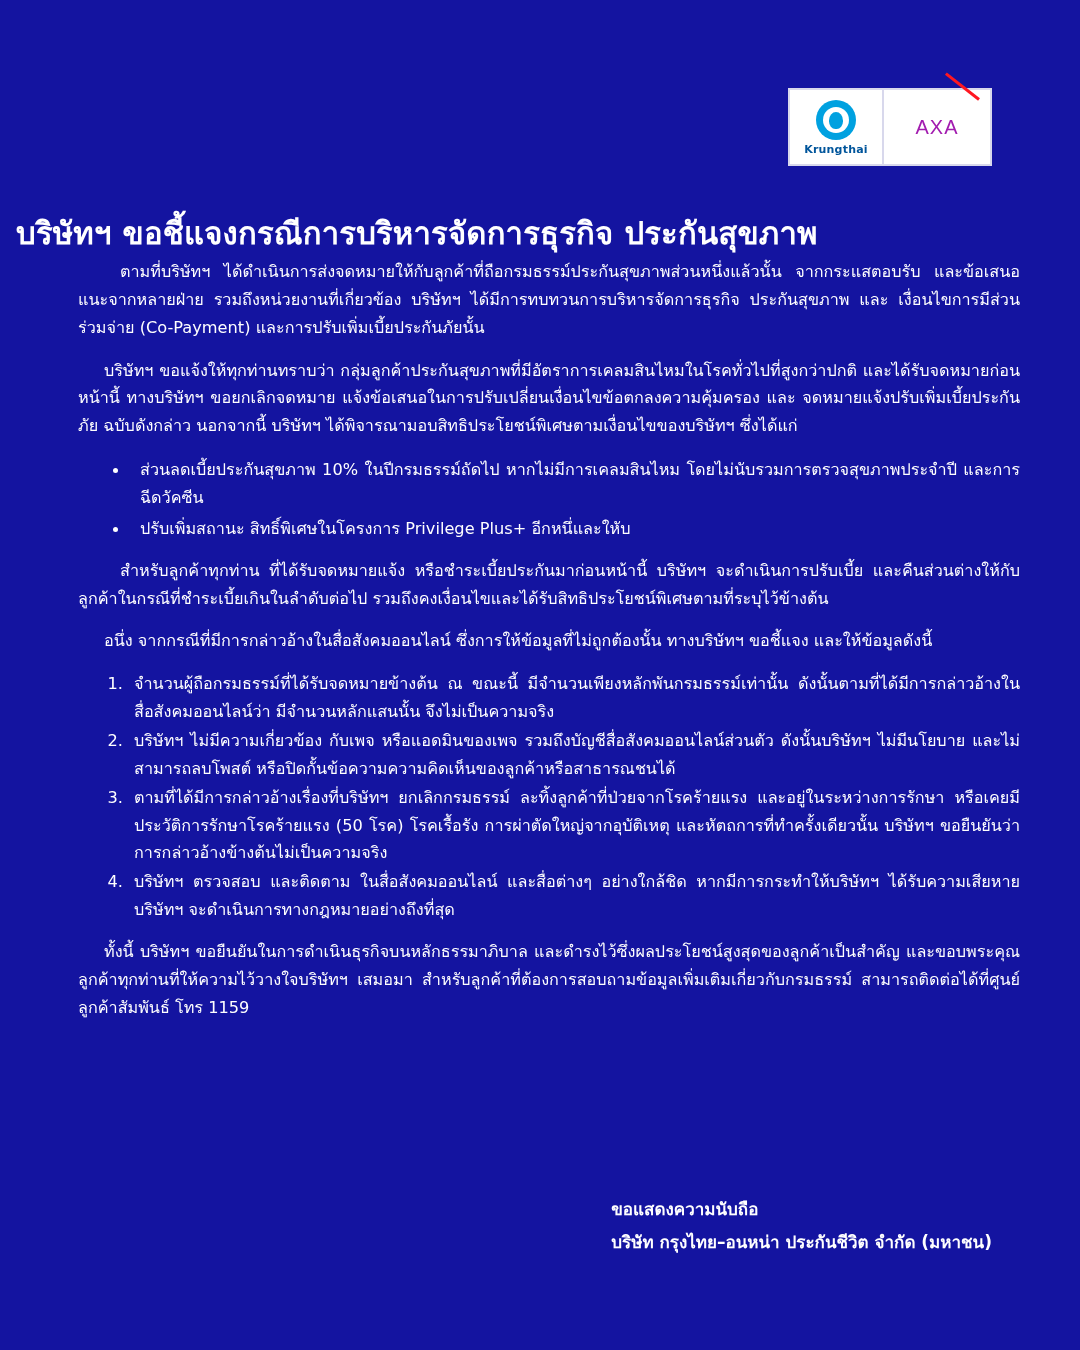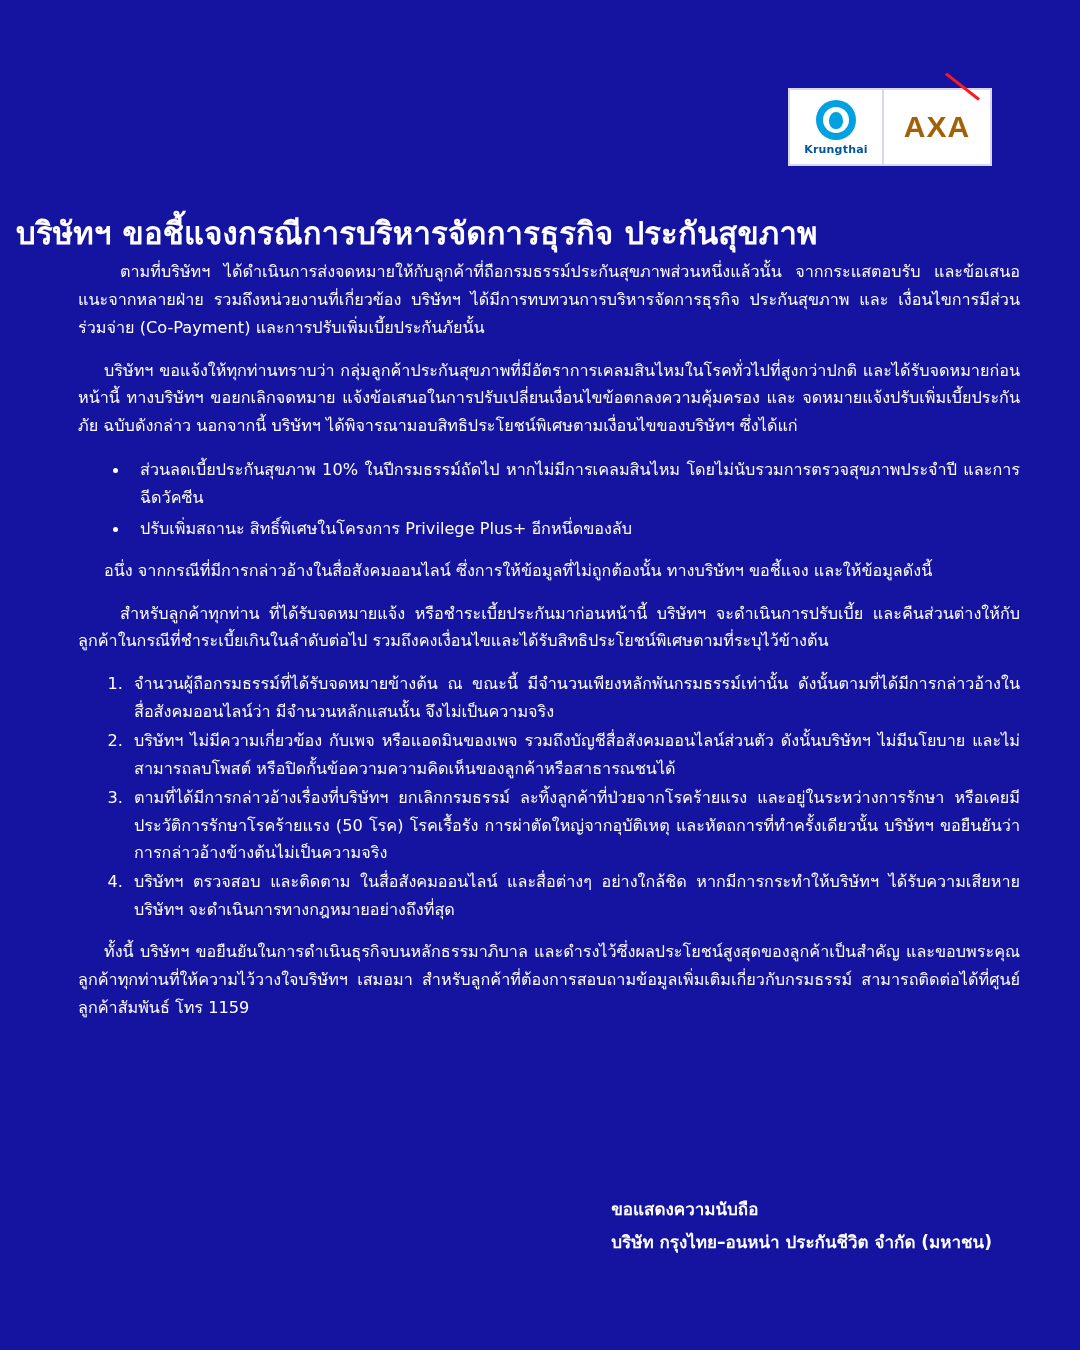--- a/index.html
+++ b/index.html
@@ -86,23 +86,23 @@
     background: #ffffff;
     border: 2px solid #d8d8ec;
     border-left: none;
     box-sizing: border-box;
     position: relative;
     display: flex;
     align-items: center;
     justify-content: center;
   }
   .axa-text {
-    font-size: 30px;
-    font-weight: bold;
-    color: #a16207;
+    font-size: 20px;
+    font-weight: normal;
+    color: #a21caf;
     letter-spacing: 1px;
     font-family: "Liberation Sans", sans-serif;
   }
   .axa-slash {
     position: absolute;
     top: 8px;
     right: 11px;
     width: 42px;
     height: 3px;
     background: #ff1721;
@@ -200,26 +200,26 @@
   <h1 class="headline">บริษัทฯ ขอชี้แจงกรณีการบริหารจัดการธุรกิจ ประกันสุขภาพ</h1>
 
   <div class="body">
 
     <p class="para indent">ตามที่บริษัทฯ ได้ดำเนินการส่งจดหมายให้กับลูกค้าที่ถือกรมธรรม์ประกันสุขภาพส่วนหนึ่งแล้วนั้น จากกระแสตอบรับ และข้อเสนอแนะจากหลายฝ่าย รวมถึงหน่วยงานที่เกี่ยวข้อง บริษัทฯ ได้มีการทบทวนการบริหารจัดการธุรกิจ ประกันสุขภาพ และ เงื่อนไขการมีส่วนร่วมจ่าย (Co-Payment) และการปรับเพิ่มเบี้ยประกันภัยนั้น</p>
 
     <p class="para indent-sm">บริษัทฯ ขอแจ้งให้ทุกท่านทราบว่า กลุ่มลูกค้าประกันสุขภาพที่มีอัตราการเคลมสินไหมในโรคทั่วไปที่สูงกว่าปกติ และได้รับจดหมายก่อนหน้านี้ ทางบริษัทฯ ขอยกเลิกจดหมาย แจ้งข้อเสนอในการปรับเปลี่ยนเงื่อนไขข้อตกลงความคุ้มครอง และ จดหมายแจ้งปรับเพิ่มเบี้ยประกันภัย ฉบับดังกล่าว นอกจากนี้ บริษัทฯ ได้พิจารณามอบสิทธิประโยชน์พิเศษตามเงื่อนไขของบริษัทฯ ซึ่งได้แก่</p>
 
     <ul class="bullets">
       <li>ส่วนลดเบี้ยประกันสุขภาพ 10% ในปีกรมธรรม์ถัดไป หากไม่มีการเคลมสินไหม โดยไม่นับรวมการตรวจสุขภาพประจำปี และการฉีดวัคซีน</li>
-      <li>ปรับเพิ่มสถานะ สิทธิ์พิเศษในโครงการ Privilege Plus+ อีกหนึ่ดของลับ</li>
+      <li>ปรับเพิ่มสถานะ สิทธิ์พิเศษในโครงการ Privilege Plus+ อีกหนึ่และใหับ</li>
     </ul>
 
+    <p class="para indent">สำหรับลูกค้าทุกท่าน ที่ได้รับจดหมายแจ้ง หรือชำระเบี้ยประกันมาก่อนหน้านี้ บริษัทฯ จะดำเนินการปรับเบี้ย และคืนส่วนต่างให้กับลูกค้าในกรณีที่ชำระเบี้ยเกินในลำดับต่อไป รวมถึงคงเงื่อนไขและได้รับสิทธิประโยชน์พิเศษตามที่ระบุไว้ข้างต้น</p>
+
     <p class="para indent-sm">อนึ่ง จากกรณีที่มีการกล่าวอ้างในสื่อสังคมออนไลน์ ซึ่งการให้ข้อมูลที่ไม่ถูกต้องนั้น ทางบริษัทฯ ขอชี้แจง และให้ข้อมูลดังนี้</p>
-
-    <p class="para indent">สำหรับลูกค้าทุกท่าน ที่ได้รับจดหมายแจ้ง หรือชำระเบี้ยประกันมาก่อนหน้านี้ บริษัทฯ จะดำเนินการปรับเบี้ย และคืนส่วนต่างให้กับลูกค้าในกรณีที่ชำระเบี้ยเกินในลำดับต่อไป รวมถึงคงเงื่อนไขและได้รับสิทธิประโยชน์พิเศษตามที่ระบุไว้ข้างต้น</p>
 
     <ol class="numbers">
       <li>จำนวนผู้ถือกรมธรรม์ที่ได้รับจดหมายข้างต้น ณ ขณะนี้ มีจำนวนเพียงหลักพันกรมธรรม์เท่านั้น ดังนั้นตามที่ได้มีการกล่าวอ้างในสื่อสังคมออนไลน์ว่า มีจำนวนหลักแสนนั้น จึงไม่เป็นความจริง</li>
       <li>บริษัทฯ ไม่มีความเกี่ยวข้อง กับเพจ หรือแอดมินของเพจ รวมถึงบัญชีสื่อสังคมออนไลน์ส่วนตัว ดังนั้นบริษัทฯ ไม่มีนโยบาย และไม่สามารถลบโพสต์ หรือปิดกั้นข้อความความคิดเห็นของลูกค้าหรือสาธารณชนได้</li>
       <li>ตามที่ได้มีการกล่าวอ้างเรื่องที่บริษัทฯ ยกเลิกกรมธรรม์ ละทิ้งลูกค้าที่ป่วยจากโรคร้ายแรง และอยู่ในระหว่างการรักษา หรือเคยมีประวัติการรักษาโรคร้ายแรง (50 โรค) โรคเรื้อรัง การผ่าตัดใหญ่จากอุบัติเหตุ และหัตถการที่ทำครั้งเดียวนั้น บริษัทฯ ขอยืนยันว่า การกล่าวอ้างข้างต้นไม่เป็นความจริง</li>
       <li>บริษัทฯ ตรวจสอบ และติดตาม ในสื่อสังคมออนไลน์ และสื่อต่างๆ อย่างใกล้ชิด หากมีการกระทำให้บริษัทฯ ได้รับความเสียหาย บริษัทฯ จะดำเนินการทางกฎหมายอย่างถึงที่สุด</li>
     </ol>
 
     <p class="para indent-sm">ทั้งนี้ บริษัทฯ ขอยืนยันในการดำเนินธุรกิจบนหลักธรรมาภิบาล และดำรงไว้ซึ่งผลประโยชน์สูงสุดของลูกค้าเป็นสำคัญ และขอบพระคุณลูกค้าทุกท่านที่ให้ความไว้วางใจบริษัทฯ เสมอมา สำหรับลูกค้าที่ต้องการสอบถามข้อมูลเพิ่มเติมเกี่ยวกับกรมธรรม์ สามารถติดต่อได้ที่ศูนย์ลูกค้าสัมพันธ์ โทร 1159</p>
   </div>

